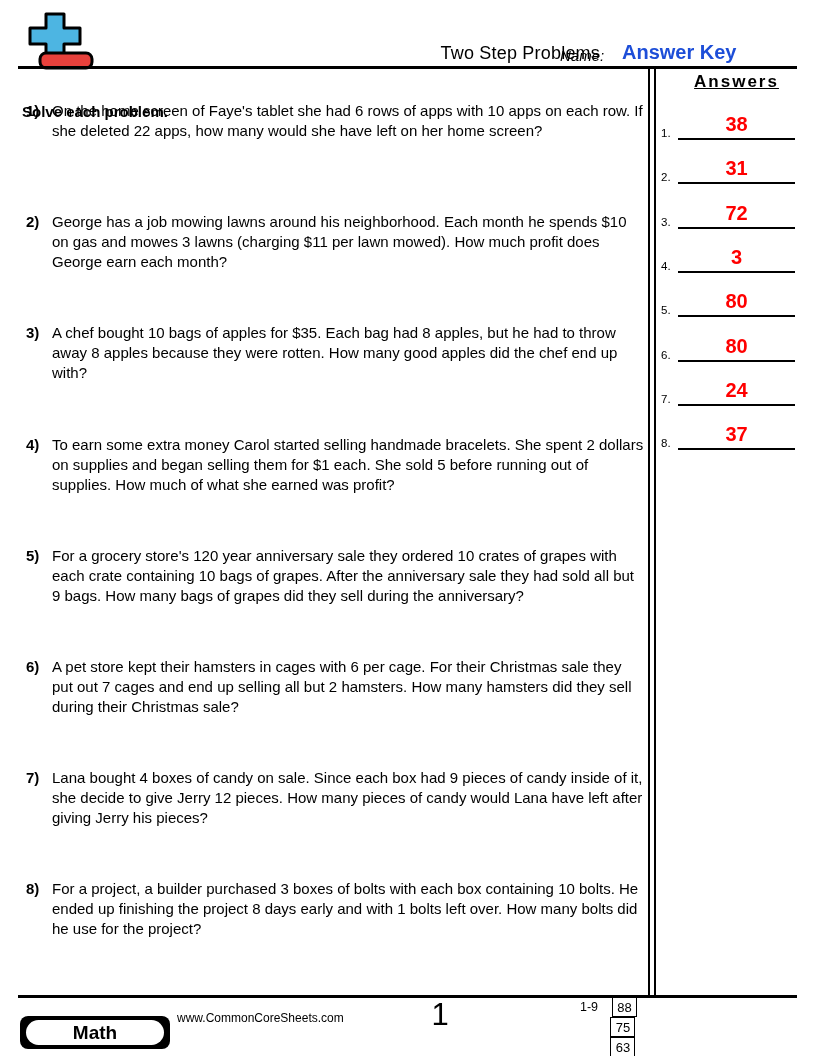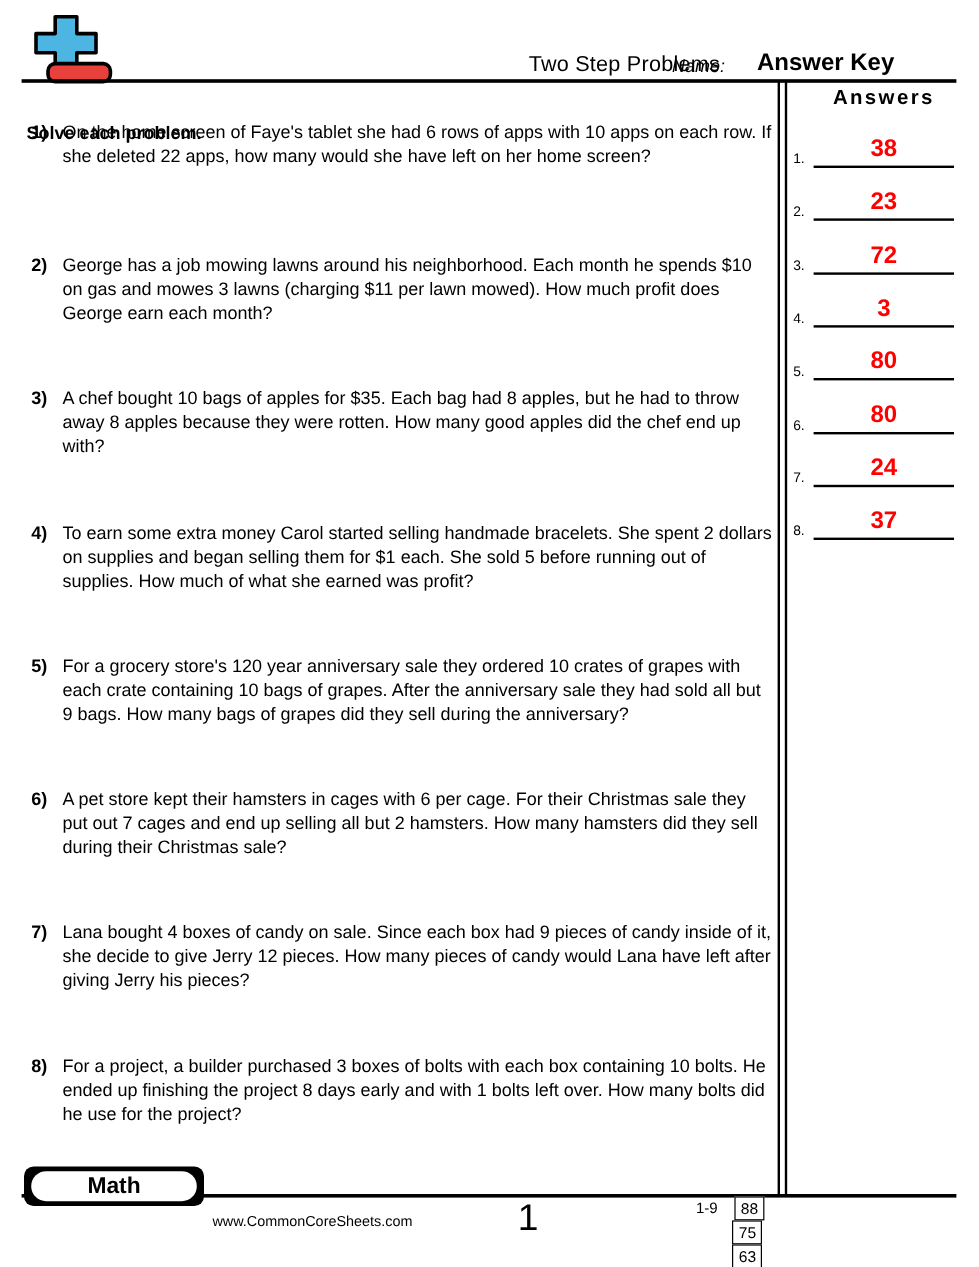--- a/index.html
+++ b/index.html
@@ -13,21 +13,21 @@
   }
   
   .logo { position: absolute; left: 18px; top: 10px; }
   .page-title {
     position: absolute; left: 0; top: 43px; width: 600px;
     text-align: right; font-size: 18px; letter-spacing: .2px;
   }
   .name-label { position: absolute; left: 560px; top: 47px; font-size: 15px; font-style: italic; }
   .answer-key {
     position: absolute; left: 622px; top: 41px; width: 132px;
-    font-size: 20px; font-weight: bold; color: #000000; text-align: center;
+    font-size: 20px; font-weight: bold; color: #1d4ed8; text-align: left;
   }
   .header-rule { position: absolute; left: 18px; top: 66px; width: 779px; height: 3px; background: #000; }
   .instruction { position: absolute; left: 22px; top: 71px; font-size: 15px; font-weight: bold; margin-top: 32px; }
 
   
   .v-separator {
     position: absolute; left: 648px; top: 68px; height: 928px; width: 8px;
     border-left: 2px solid #000; border-right: 2px solid #000;
   }
 
@@ -36,34 +36,34 @@
     position: absolute; left: 26px; width: 618px;
     display: flex; font-size: 15px; line-height: 1.32;
   }
   .problem .pnum { font-weight: bold; width: 26px; flex-shrink: 0; }
   .problem .ptext { width: 592px; }
 
   
   .answers-header {
     position: absolute; left: 657px; top: 72px; width: 159px;
     text-align: center; font-size: 17px; font-weight: bold;
-    letter-spacing: 2px; 
+    letter-spacing: 2px; text-decoration: underline;
   }
   .answer-row { position: absolute; left: 657px; width: 150px; height: 30px; }
   .answer-row .ans-num { position: absolute; left: 4px; bottom: 1px; font-size: 11.5px; }
   .answer-row .ans-line {
     position: absolute; left: 21px; bottom: 0; width: 117px;
     border-bottom: 2px solid #000; text-align: center;
     font-size: 20px; font-weight: bold; color: #ff0000; padding-bottom: 2px;
   }
 
   
   .footer-rule { position: absolute; left: 18px; top: 995px; width: 779px; height: 3px; background: #000; }
   .math-badge {
-    position: absolute; left: 20px; top: 972px; width: 150px; height: 33px;
+    position: absolute; left: 20px; top: 1016px; width: 150px; height: 33px;
     background: #000; border-radius: 8px; display: flex; align-items: center; justify-content: center;
   }
   .math-badge .pill {
     width: 138px; height: 25px; background: #fff; border-radius: 13px;
     display: flex; align-items: center; justify-content: center;
     font-size: 19px; font-weight: bold;
   }
   .website { position: absolute; left: 177px; top: 1011px; font-size: 12px; }
   .page-number { position: absolute; left: 395px; top: 997px; width: 90px; text-align: center; font-size: 31px; }
   .score-range { position: absolute; left: 580px; top: 1000px; font-size: 12.5px; }
@@ -126,21 +126,21 @@
 </div>
 
 <div class="answers-header">Answers</div>
 
 <div class="answer-row" style="top:110px">
   <span class="ans-num">1.</span>
   <div class="ans-line">38</div>
 </div>
 <div class="answer-row" style="top:154px">
   <span class="ans-num">2.</span>
-  <div class="ans-line">23</div>
+  <div class="ans-line">31</div>
 </div>
 <div class="answer-row" style="top:199px">
   <span class="ans-num">3.</span>
   <div class="ans-line">72</div>
 </div>
 <div class="answer-row" style="top:243px">
   <span class="ans-num">4.</span>
   <div class="ans-line">3</div>
 </div>
 <div class="answer-row" style="top:287px">

